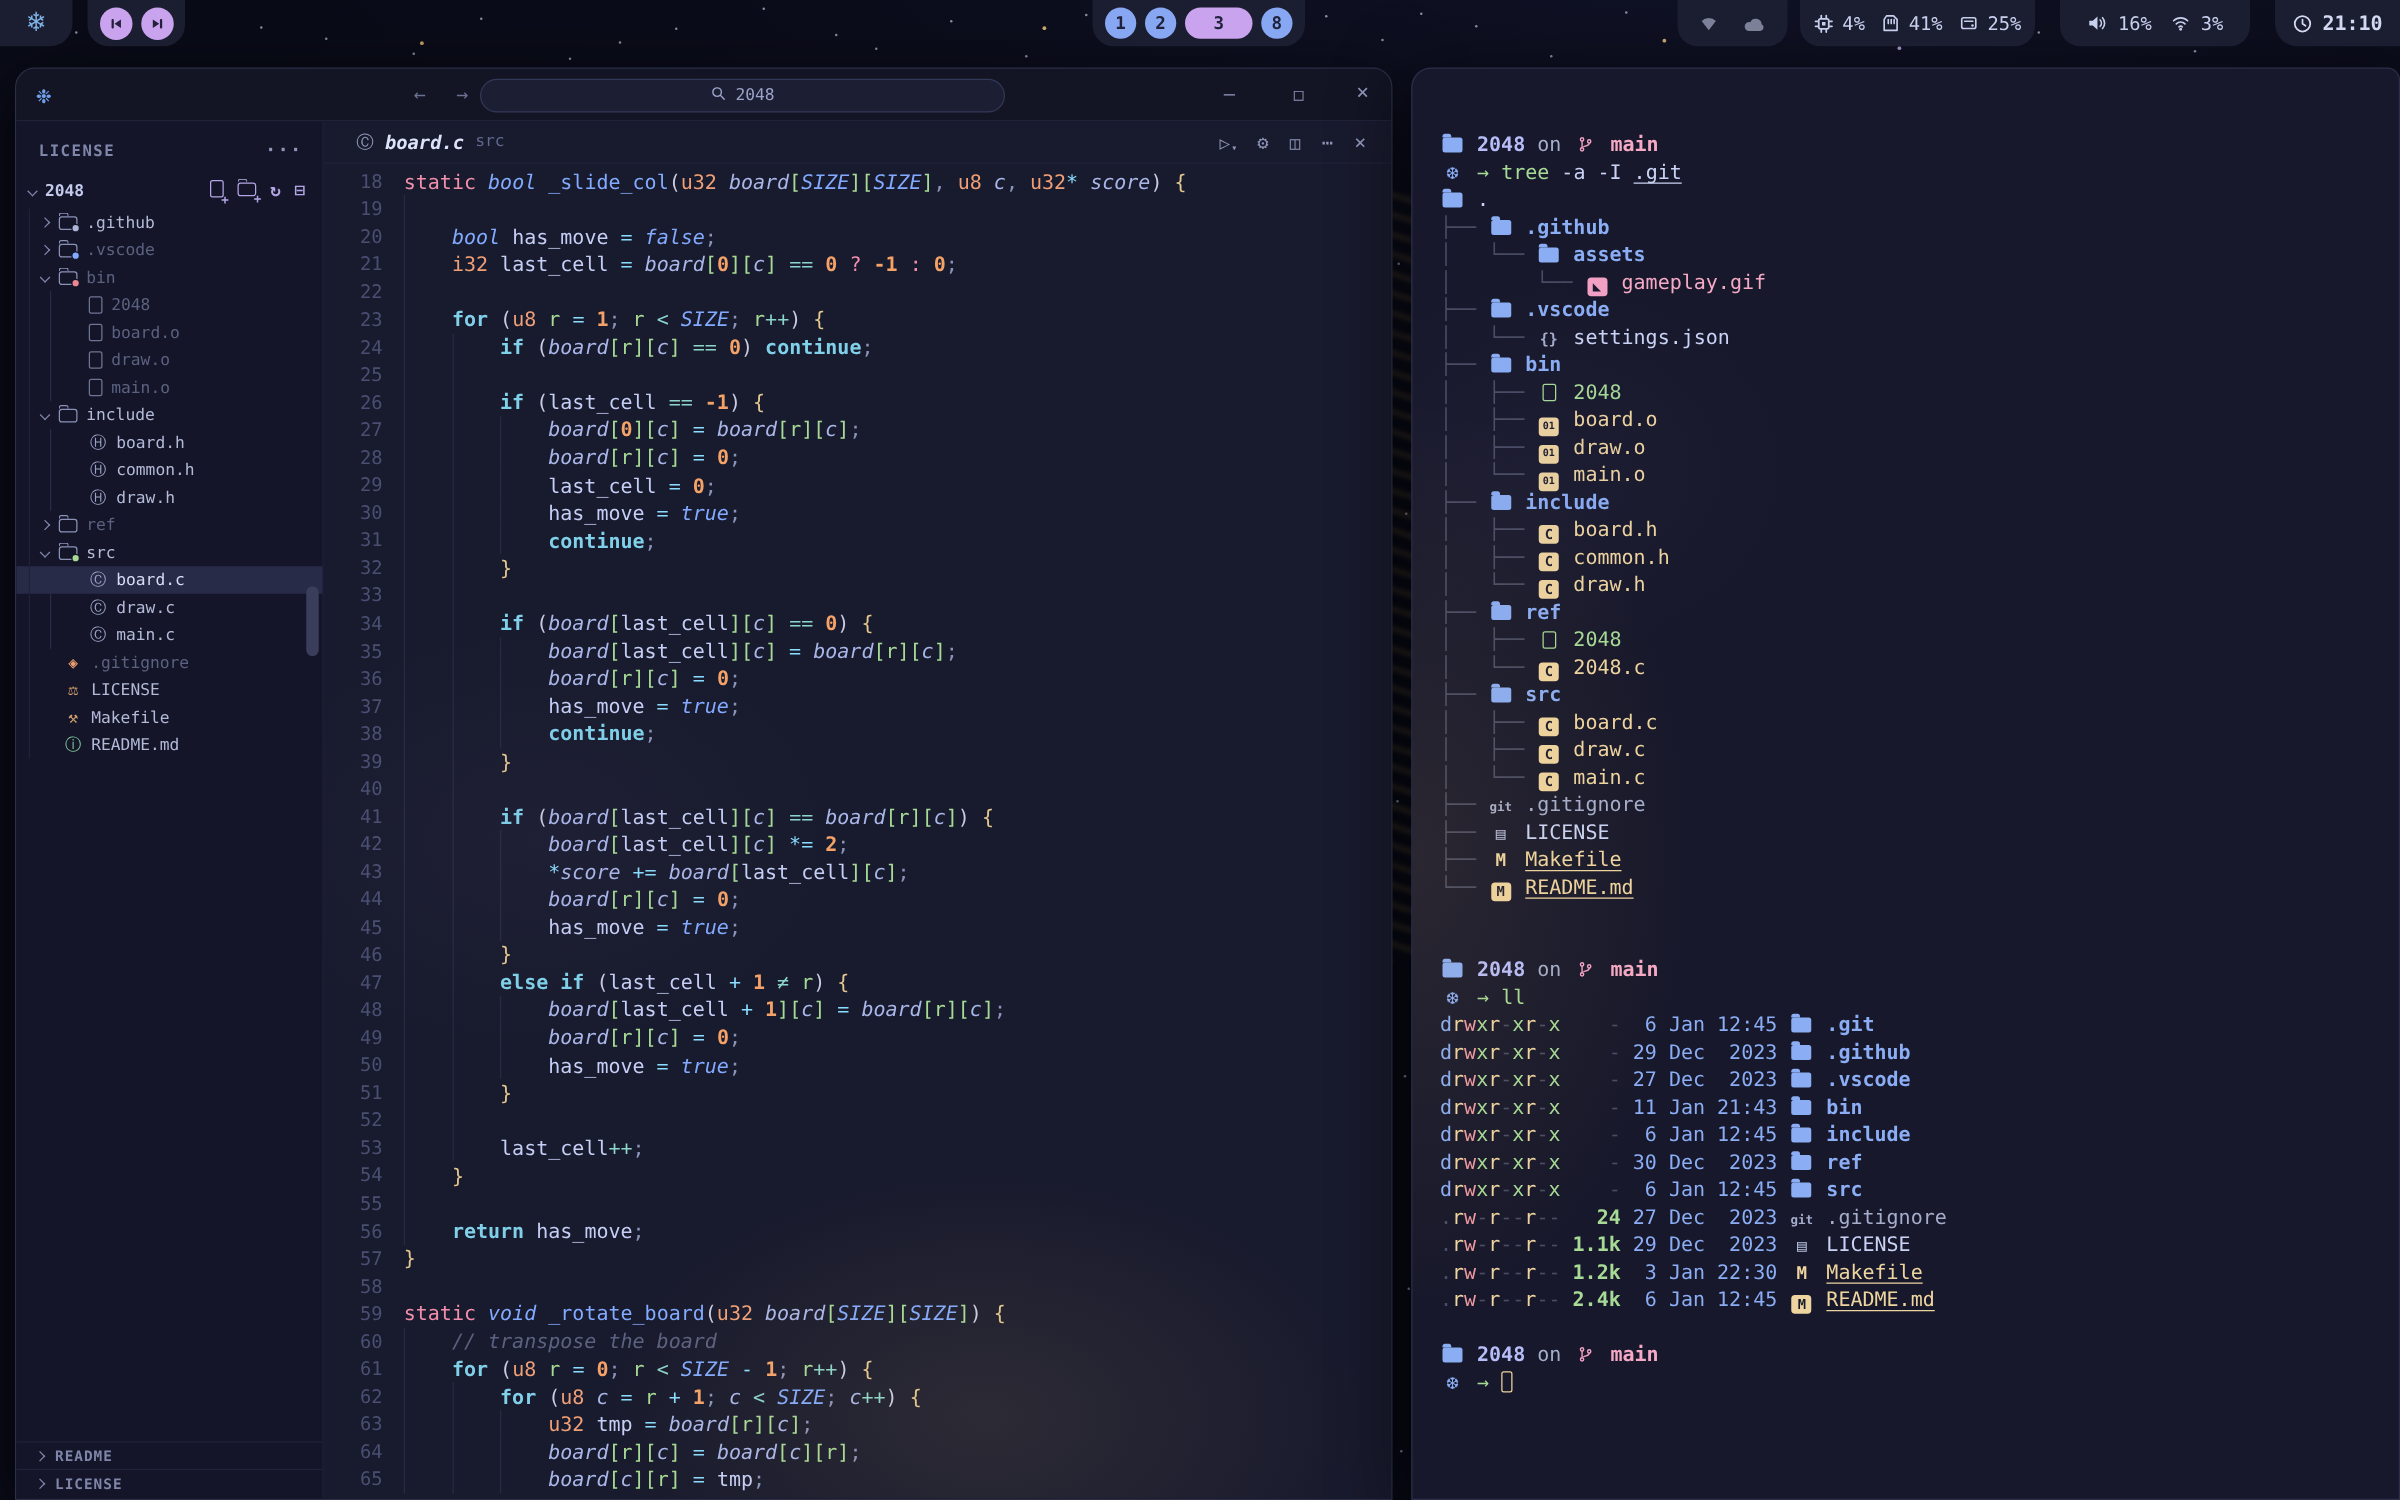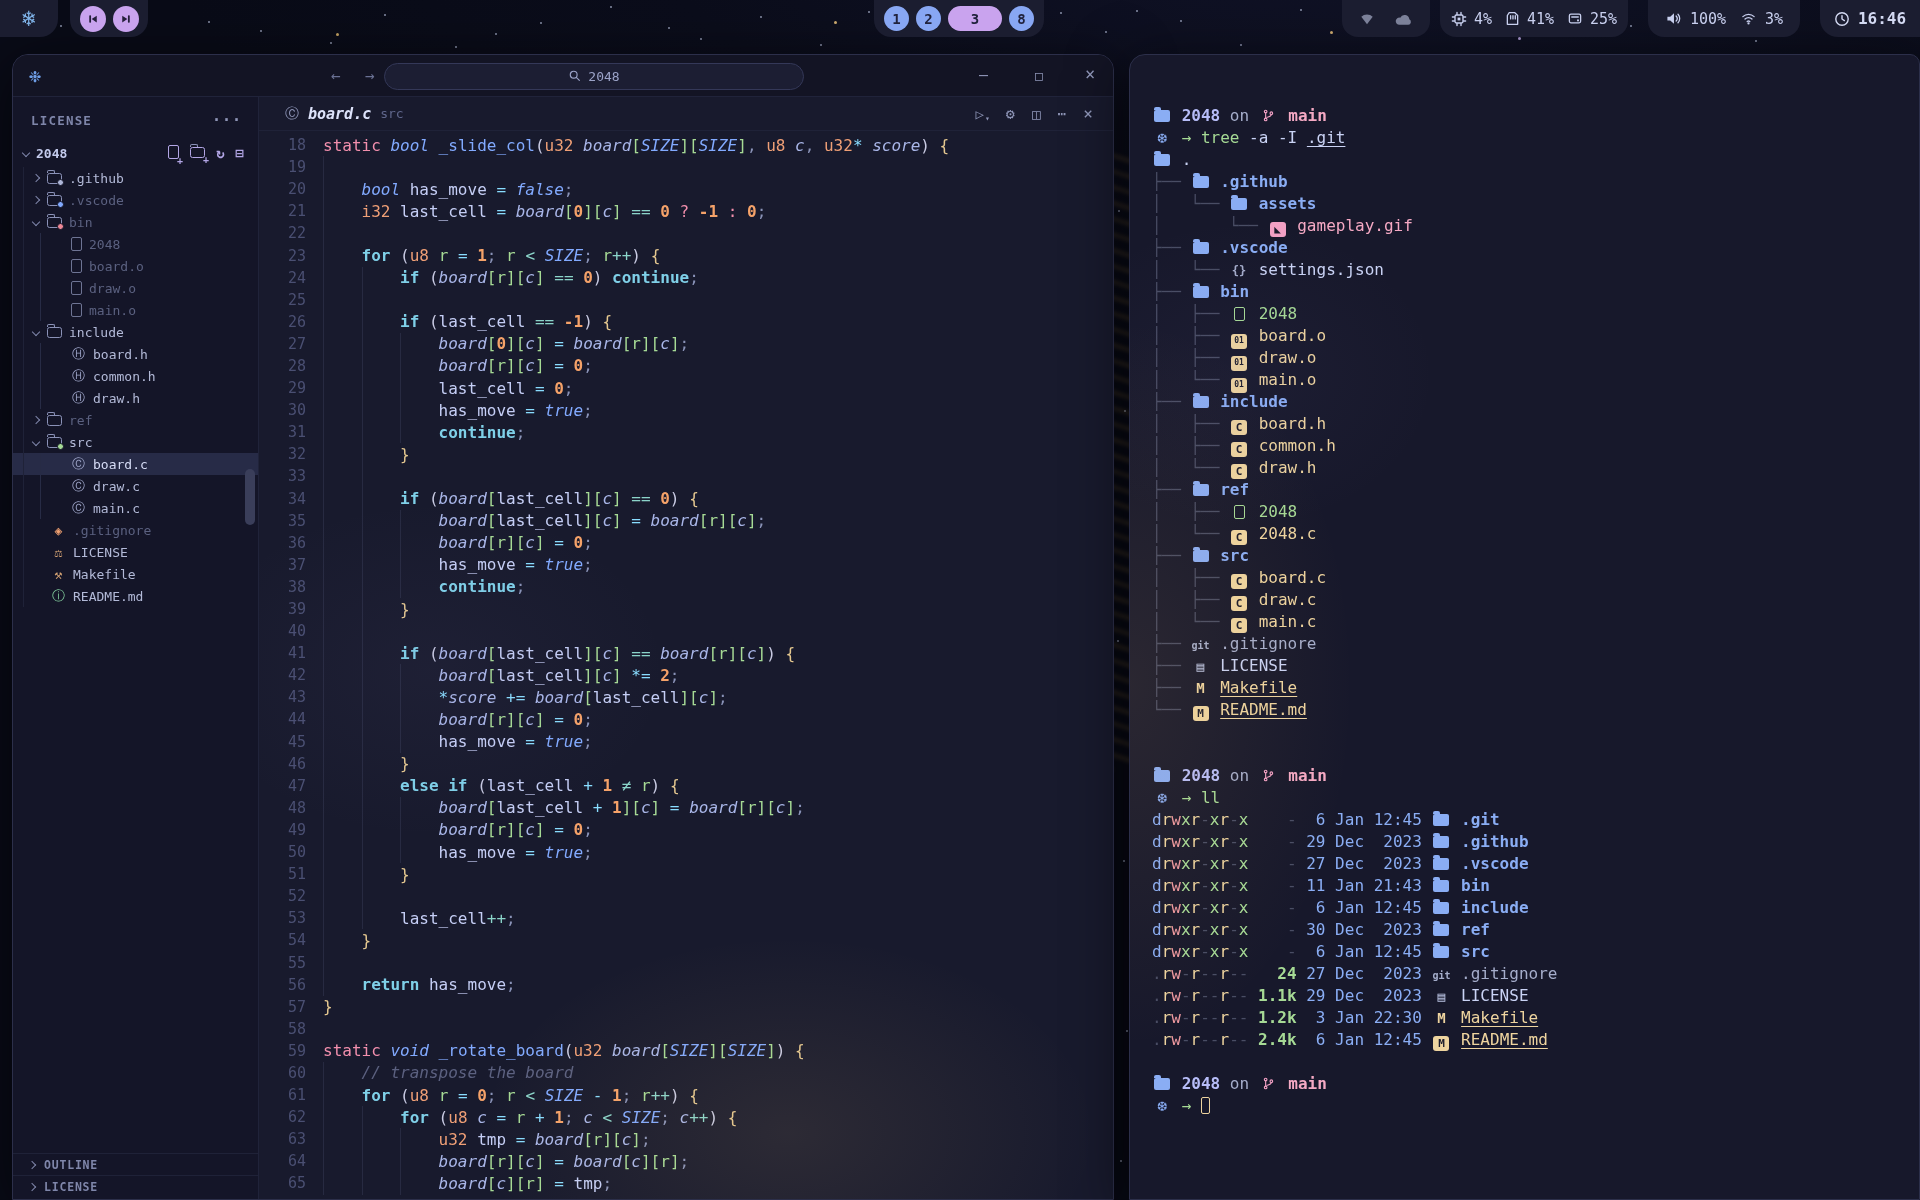--- a/index.html
+++ b/index.html
@@ -194,37 +194,37 @@
         </span>
       <span>25%</span>
     </div>
     <div class="pill" id="p-vol">
       <span class="st-ic">
           <svg width="17" height="15" viewBox="0 0 16 16">
             <path d="M1.5 6h3L8.5 2.4v11.2L4.5 10h-3z" fill="currentColor"></path>
             <path d="M10.8 5.3a4 4 0 0 1 0 5.4M12.8 3.4a6.8 6.8 0 0 1 0 9.2" fill="none" stroke="currentColor" stroke-width="1.4" stroke-linecap="round" stroke-linejoin="round"></path>
           </svg>
         </span>
-      <span>100%</span>
+      <span>16%</span>
       <span class="st-ic">
           <svg width="17" height="15" viewBox="0 0 16 16">
             <path d="M2 6a8.5 8.5 0 0 1 12 0M4.3 8.6a5.2 5.2 0 0 1 7.4 0M6.6 11.2a2.2 2.2 0 0 1 2.8 0" fill="none" stroke="currentColor" stroke-width="1.4" stroke-linecap="round" stroke-linejoin="round"></path>
             <circle cx="8" cy="13.2" r="1.2" fill="currentColor"></circle>
           </svg>
         </span>
       <span>3%</span>
     </div>
     <div class="pill" id="p-clock">
       <span class="st-ic">
           <svg width="16" height="16" viewBox="0 0 16 16">
             <circle cx="8" cy="8" r="6.2" fill="none" stroke="currentColor" stroke-width="1.4" stroke-linecap="round" stroke-linejoin="round"></circle>
             <path d="M8 4.6V8l2.4 1.6" fill="none" stroke="currentColor" stroke-width="1.4" stroke-linecap="round" stroke-linejoin="round"></path>
           </svg>
         </span>
-      <span>16:46</span>
+      <span>21:10</span>
     </div>
   </div>
 
   <div class="win" id="vsc">
     <div class="vtitle">
       <span><span class="g-logo">❉</span></span>
       <button class="navarr" id="nav-back"><span><span class="g-arr">←</span></span></button>
       <button class="navarr" id="nav-fwd"><span><span class="g-arr">→</span></span></button>
       <div class="searchbox">
         <span><svg width="13" height="13" viewBox="0 0 16 16">
@@ -348,21 +348,21 @@
             <span class="lb">README.md</span>
           </div>
           <div class="tguide" style="top: 66px; height: 88px;"></div>
           <div class="tguide" style="top: 176px; height: 66px;"></div>
           <div class="tguide" style="top: 286px; height: 66px;"></div>
           <div class="tguide root" style="top: 0px; height: 440px;"></div>
         </div>
       <div class="sb-thumb"></div>
       <div class="secrow" id="sec-outline">
         <span class="chev r"></span>
-        <span>OUTLINE</span>
+        <span>README</span>
       </div>
       <div class="secrow" id="sec-timeline">
         <span class="chev r"></span>
         <span>LICENSE</span>
       </div>
     </div>
     <div class="editor">
       <div class="tabbar">
         <span class="g-circ">Ⓒ</span>
         <span class="tab-file">board.c</span>

